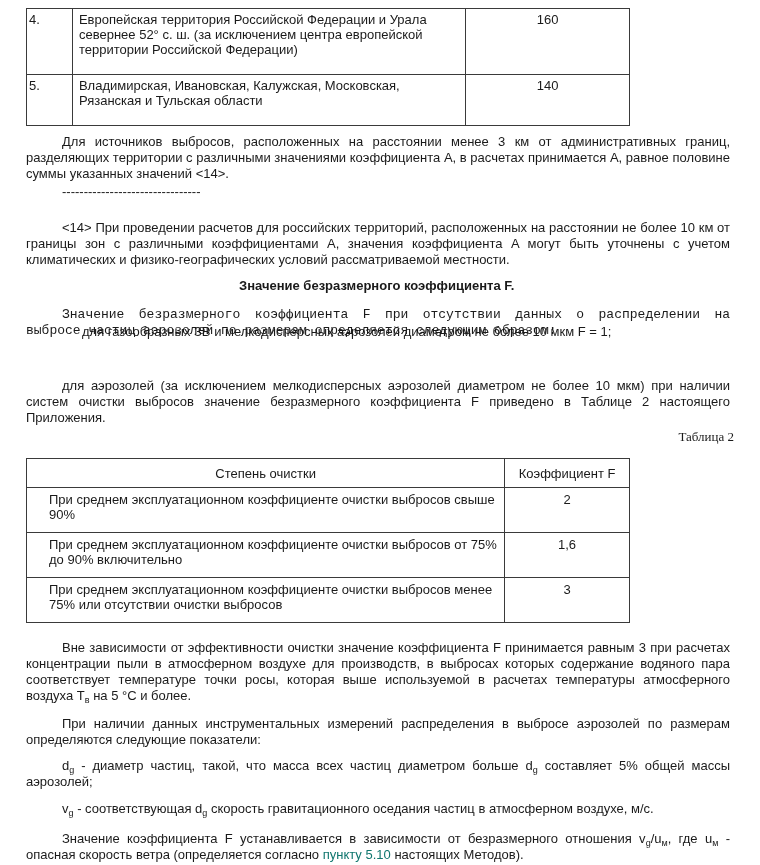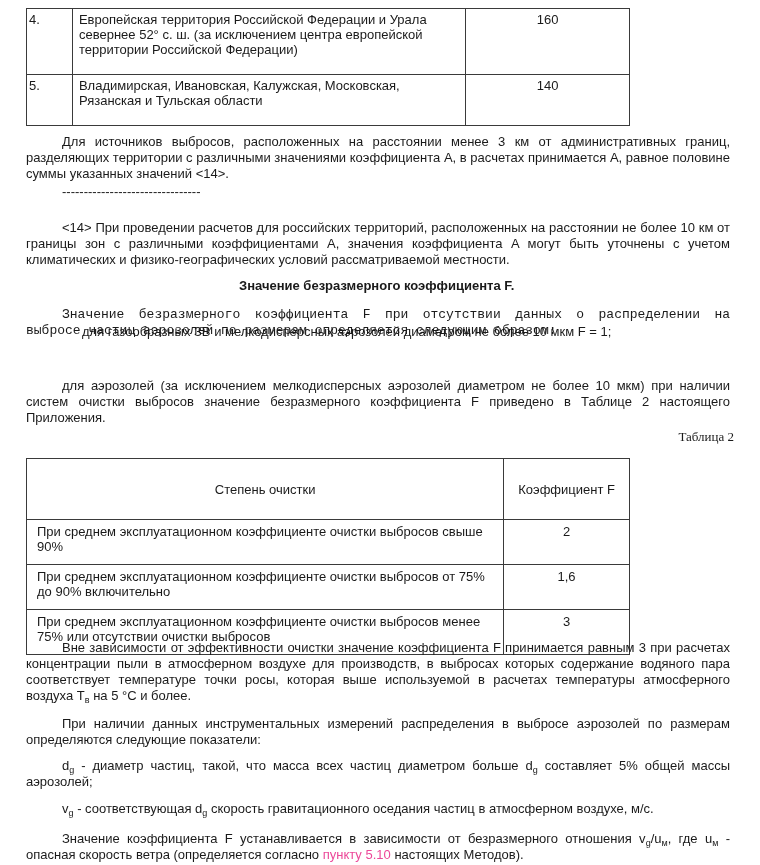--- a/index.html
+++ b/index.html
@@ -17,26 +17,26 @@
   .t1 tr.r1 td { height: 56px; }
   .t1 tr.r2 td { height: 41px; }
 
   .p { position: absolute; left: 0; width: 704px; line-height: 16px; text-align: justify; margin-top: 8px; }
   .p .ind { display: inline-block; width: 36px; }
   .ln { position: absolute; left: 36px; white-space: nowrap; }
   .right { position: absolute; right: -4px; }
   .bold { font-weight: bold; }
 
   .t2 { left: 0; top: 458px; width: 604px; }
-  .t2 td.col1 { width: 474px; padding: 4px 5px 5px 10px; }
+  .t2 td.col1 { width: 474px; padding: 4px 5px 5px 22px; }
   .t2 td.col2 { width: 118px; text-align: center; padding-top: 4px; }
-  .t2 tr.h td { height: 20px; text-align: center; vertical-align: middle; padding: 20px 4px; margin-top: 8px; }
+  .t2 tr.h td { height: 20px; text-align: center; vertical-align: middle; padding: 4px 4px; margin-top: 8px; }
   .t2 tr.b td { height: 35px; }
   sub { font-size: 9px; vertical-align: -3px; line-height: 0; }
-  a.link { color: #ec4899; text-decoration: none; }
+  a.link { color: #0f766e; text-decoration: none; }
 </style>
 </head>
 <body>
 
 <div class="page">
 
   <table class="t t1">
     <tbody>
         <tr class="r1">
       <td class="num">4.</td>

